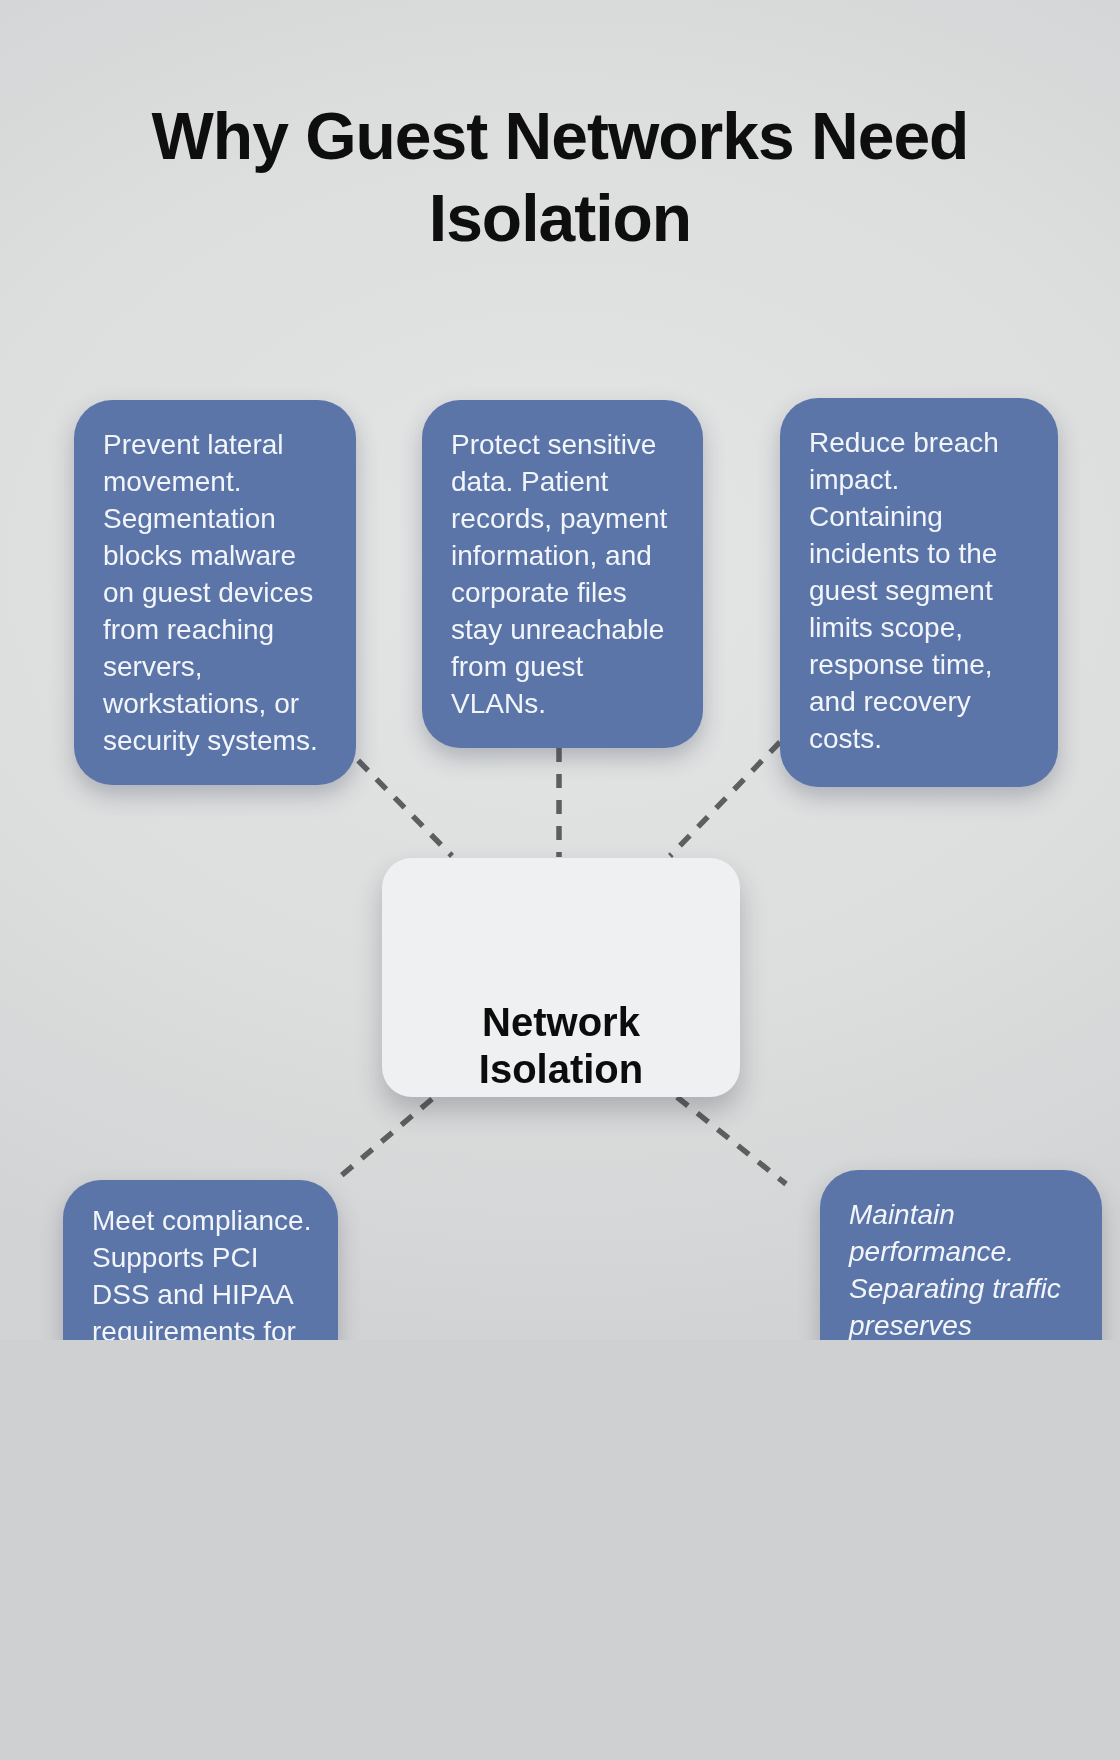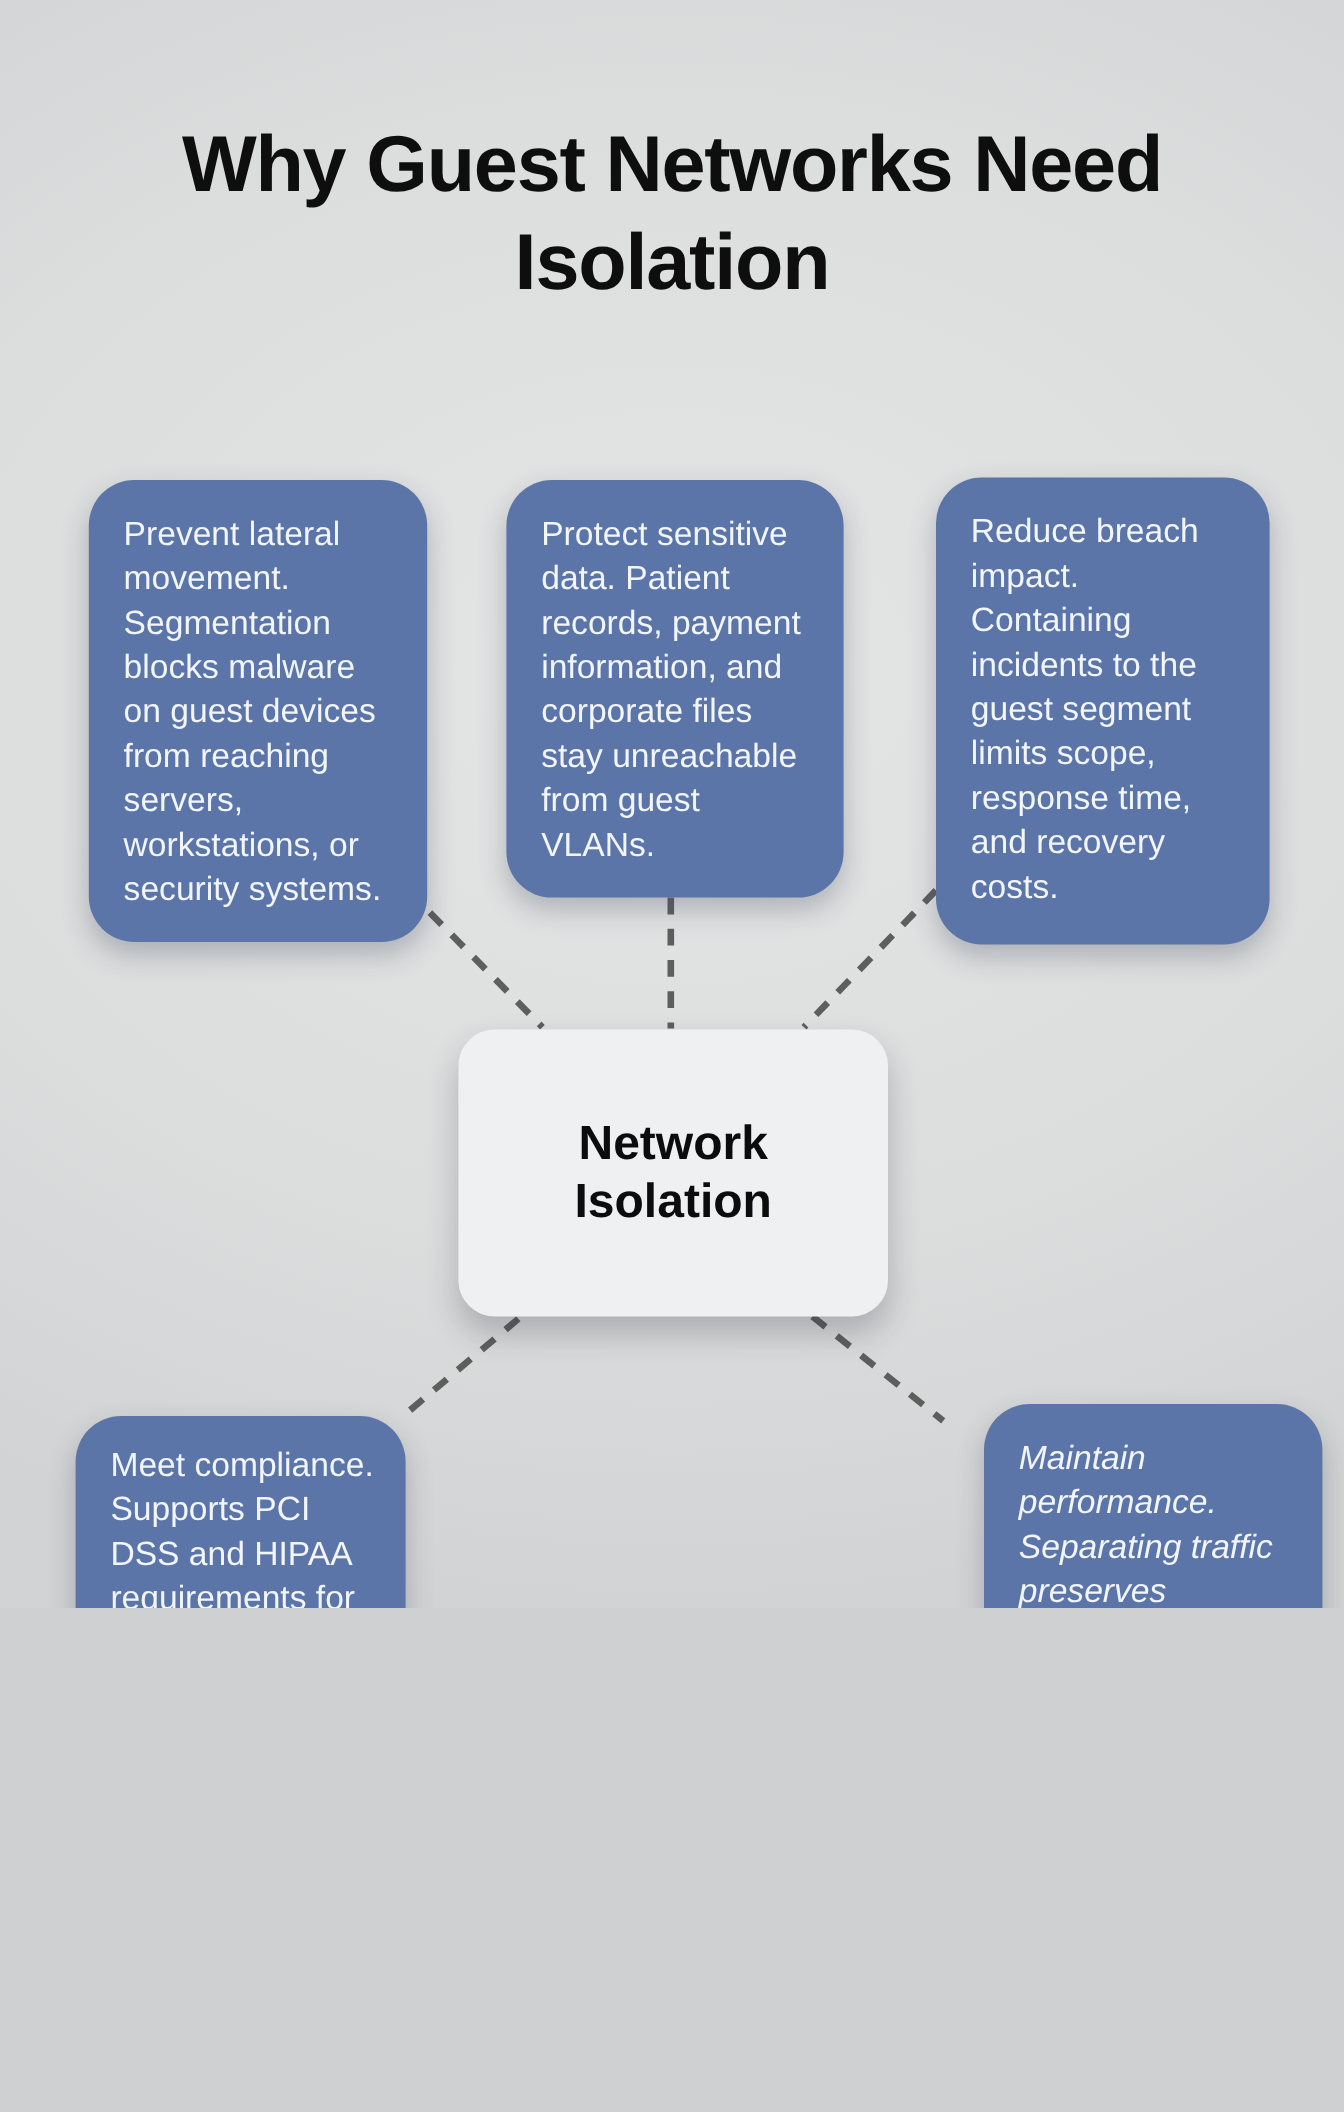--- a/index.html
+++ b/index.html
@@ -38,22 +38,22 @@
   .node-1{left:58px;top:400px;width:282px;height:385px;margin-left:16px;}
   .node-2{left:422px;top:400px;width:281px;height:348px;}
   .node-3{left:780px;top:398px;width:278px;height:389px;}
   .node-4{left:63px;top:1180px;width:275px;height:300px;padding-top:22px;}
   .node-5{left:820px;top:1170px;width:282px;height:350px;font-style:italic;}
   .center-node{
     position:absolute;left:382px;top:858px;width:358px;height:239px;
     box-sizing:border-box;
     background:var(--center-fill,#eef0f1);
     border-radius:30px;
-    display:flex;align-items:center;justify-content:center;
-    padding:16px 66px;text-align:center;
+    display:flex;align-items:flex-end;justify-content:center;
+    padding:4px 66px;text-align:center;
     font-size:40px;line-height:1.18;font-weight:bold;
     color:var(--center-text,#0c0c0c);
     box-shadow:0 14px 26px rgba(40,45,60,.25);
   }
   .logo{
     position:absolute;left:980px;top:1619px;width:78px;height:82px;
     background:#ffffff;border-radius:2px;
     display:flex;flex-direction:column;align-items:center;justify-content:flex-end;
     padding-bottom:7px;box-sizing:border-box;
   }

